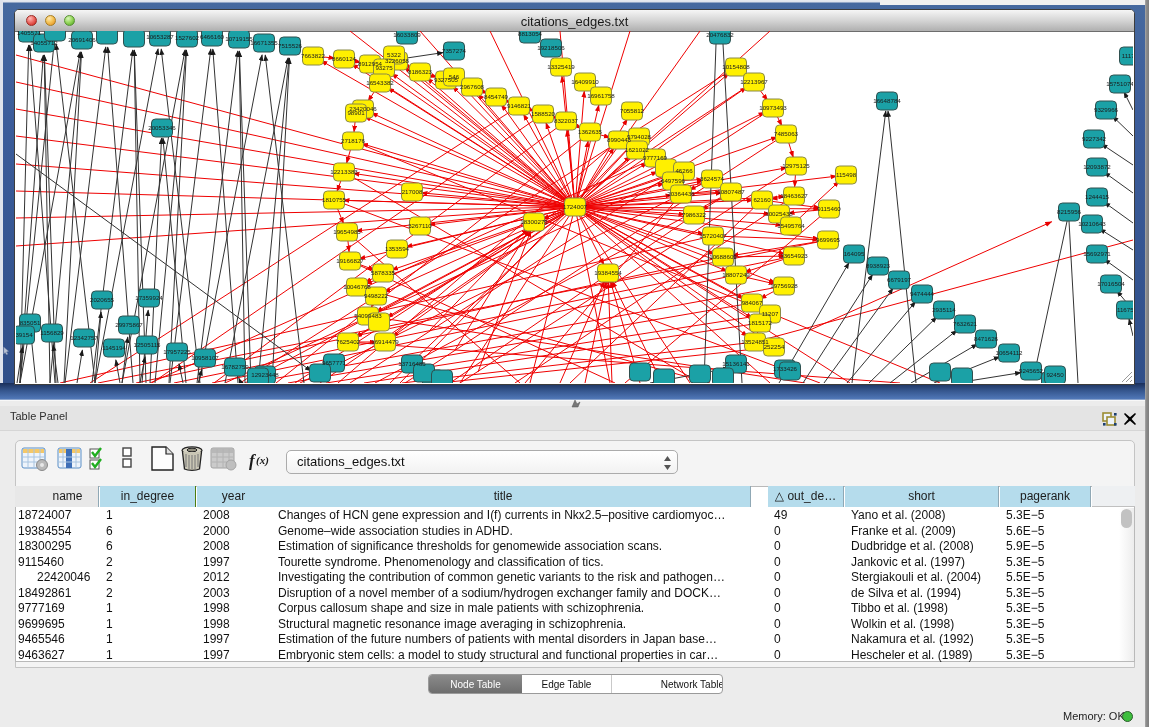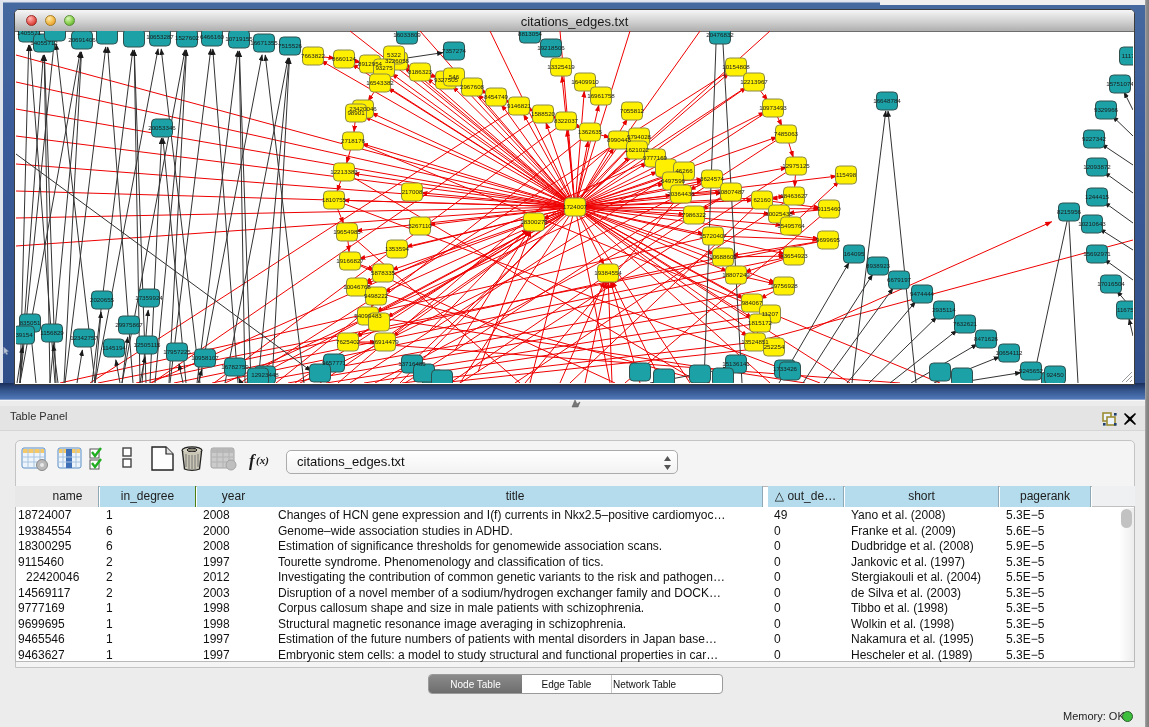--- a/index.html
+++ b/index.html
@@ -660,21 +660,21 @@
   <svg class="abs" style="right:5px;top:4px" width="9" height="16" viewBox="0 0 9 16">
       <path d="M4.5 1 L8 6 H1 z M4.5 15 L1 10 H8 z" fill="#555"></path>
     </svg>
 </div>
 
 <div class="abs" style="left:15px;top:486px;width:1120px;height:176px;background:#fff;border:1px solid #b9b9b9"></div>
 <div class="abs" style="font-size:12px;color:#1c1c1c">
 <div style="position:absolute;left:15px;top:486px;width:84px;height:21px;line-height:21px;background:#e8e8e8;border-right:1px solid #8fa8b5;text-align:center;text-indent:22px;overflow:hidden">name</div>
 <div style="position:absolute;left:100px;top:486px;width:96px;height:21px;line-height:21px;background:#b5dcec;border-right:1px solid #4d7c0f;text-align:center;overflow:hidden">in_degree</div>
 <div style="position:absolute;left:197px;top:486px;width:74px;height:21px;line-height:21px;background:#b5dcec;border-right:1px solid #8fa8b5;text-align:center;overflow:hidden">year</div>
-<div style="position:absolute;left:268px;top:486px;width:495px;height:21px;line-height:21px;background:#b5dcec;border-right:1px solid #8fa8b5;text-align:center;overflow:hidden">title</div>
+<div style="position:absolute;left:256px;top:486px;width:495px;height:21px;line-height:21px;background:#b5dcec;border-right:1px solid #8fa8b5;text-align:center;overflow:hidden">title</div>
 <div style="position:absolute;left:768px;top:486px;width:76px;height:21px;line-height:21px;background:#b5dcec;border-right:1px solid #8fa8b5;text-align:center;overflow:hidden">△ out_de…</div>
 <div style="position:absolute;left:845px;top:486px;width:154px;height:21px;line-height:21px;background:#b5dcec;border-right:1px solid #8fa8b5;text-align:center;overflow:hidden">short</div>
 <div style="position:absolute;left:1000px;top:486px;width:91px;height:21px;line-height:21px;background:#b5dcec;border-right:1px solid #8fa8b5;text-align:center;overflow:hidden">pagerank</div>
 </div>
 <div class="abs" style="left:1092px;top:486px;width:43px;height:21px;background:#eef0f2;border-bottom:1px solid #c0c0c0"></div>
 <div class="abs" style="font-size:12px;color:#111">
 <div style="position:absolute;left:15px;top:508.0px;width:82px;height:15.5px;line-height:15.5px;padding-left:3px;overflow:hidden;white-space:nowrap">18724007</div>
     <div style="position:absolute;left:100px;top:508.0px;width:91px;height:15.5px;line-height:15.5px;padding-left:6px;overflow:hidden;white-space:nowrap">1</div>
     <div style="position:absolute;left:197px;top:508.0px;width:69px;height:15.5px;line-height:15.5px;padding-left:6px;overflow:hidden;white-space:nowrap">2008</div>
     <div style="position:absolute;left:272px;top:508.0px;width:490px;height:15.5px;line-height:15.5px;padding-left:6px;overflow:hidden;white-space:nowrap">Changes of HCN gene expression and I(f) currents in Nkx2.5–positive cardiomyoc…</div>
@@ -695,71 +695,71 @@
     <div style="position:absolute;left:768px;top:539.0px;width:71px;height:15.5px;line-height:15.5px;padding-left:6px;overflow:hidden;white-space:nowrap">0</div>
     <div style="position:absolute;left:845px;top:539.0px;width:149px;height:15.5px;line-height:15.5px;padding-left:6px;overflow:hidden;white-space:nowrap">Dudbridge et al. (2008)</div>
     <div style="position:absolute;left:1000px;top:539.0px;width:86px;height:15.5px;line-height:15.5px;padding-left:6px;overflow:hidden;white-space:nowrap">5.9E−5</div>
 <div style="position:absolute;left:15px;top:554.5px;width:82px;height:15.5px;line-height:15.5px;padding-left:3px;overflow:hidden;white-space:nowrap">9115460</div>
     <div style="position:absolute;left:100px;top:554.5px;width:91px;height:15.5px;line-height:15.5px;padding-left:6px;overflow:hidden;white-space:nowrap">2</div>
     <div style="position:absolute;left:197px;top:554.5px;width:69px;height:15.5px;line-height:15.5px;padding-left:6px;overflow:hidden;white-space:nowrap">1997</div>
     <div style="position:absolute;left:272px;top:554.5px;width:490px;height:15.5px;line-height:15.5px;padding-left:6px;overflow:hidden;white-space:nowrap">Tourette syndrome. Phenomenology and classification of tics.</div>
     <div style="position:absolute;left:768px;top:554.5px;width:71px;height:15.5px;line-height:15.5px;padding-left:6px;overflow:hidden;white-space:nowrap">0</div>
     <div style="position:absolute;left:845px;top:554.5px;width:149px;height:15.5px;line-height:15.5px;padding-left:6px;overflow:hidden;white-space:nowrap">Jankovic et al. (1997)</div>
     <div style="position:absolute;left:1000px;top:554.5px;width:86px;height:15.5px;line-height:15.5px;padding-left:6px;overflow:hidden;white-space:nowrap">5.3E−5</div>
-<div style="position:absolute;left:7px;top:570.0px;width:82px;height:15.5px;line-height:15.5px;padding-left:19px;overflow:hidden;white-space:nowrap">22420046</div>
+<div style="position:absolute;left:18px;top:570.0px;width:82px;height:15.5px;line-height:15.5px;padding-left:19px;overflow:hidden;white-space:nowrap">22420046</div>
     <div style="position:absolute;left:100px;top:570.0px;width:91px;height:15.5px;line-height:15.5px;padding-left:6px;overflow:hidden;white-space:nowrap">2</div>
     <div style="position:absolute;left:197px;top:570.0px;width:69px;height:15.5px;line-height:15.5px;padding-left:6px;overflow:hidden;white-space:nowrap">2012</div>
     <div style="position:absolute;left:272px;top:570.0px;width:490px;height:15.5px;line-height:15.5px;padding-left:6px;overflow:hidden;white-space:nowrap">Investigating the contribution of common genetic variants to the risk and pathogen…</div>
     <div style="position:absolute;left:768px;top:570.0px;width:71px;height:15.5px;line-height:15.5px;padding-left:6px;overflow:hidden;white-space:nowrap">0</div>
     <div style="position:absolute;left:845px;top:570.0px;width:149px;height:15.5px;line-height:15.5px;padding-left:6px;overflow:hidden;white-space:nowrap">Stergiakouli et al. (2004)</div>
     <div style="position:absolute;left:1000px;top:570.0px;width:86px;height:15.5px;line-height:15.5px;padding-left:6px;overflow:hidden;white-space:nowrap">5.5E−5</div>
-<div style="position:absolute;left:15px;top:585.5px;width:82px;height:15.5px;line-height:15.5px;padding-left:3px;overflow:hidden;white-space:nowrap">14569117</div>
+<div style="position:absolute;left:15px;top:585.5px;width:82px;height:15.5px;line-height:15.5px;padding-left:3px;overflow:hidden;white-space:nowrap">18492861</div>
     <div style="position:absolute;left:100px;top:585.5px;width:91px;height:15.5px;line-height:15.5px;padding-left:6px;overflow:hidden;white-space:nowrap">2</div>
     <div style="position:absolute;left:197px;top:585.5px;width:69px;height:15.5px;line-height:15.5px;padding-left:6px;overflow:hidden;white-space:nowrap">2003</div>
     <div style="position:absolute;left:272px;top:585.5px;width:490px;height:15.5px;line-height:15.5px;padding-left:6px;overflow:hidden;white-space:nowrap">Disruption of a novel member of a sodium/hydrogen exchanger family and DOCK…</div>
     <div style="position:absolute;left:768px;top:585.5px;width:71px;height:15.5px;line-height:15.5px;padding-left:6px;overflow:hidden;white-space:nowrap">0</div>
-    <div style="position:absolute;left:845px;top:585.5px;width:149px;height:15.5px;line-height:15.5px;padding-left:6px;overflow:hidden;white-space:nowrap">de Silva et al. (2003)</div>
+    <div style="position:absolute;left:845px;top:585.5px;width:149px;height:15.5px;line-height:15.5px;padding-left:6px;overflow:hidden;white-space:nowrap">de Silva et al. (1994)</div>
     <div style="position:absolute;left:1000px;top:585.5px;width:86px;height:15.5px;line-height:15.5px;padding-left:6px;overflow:hidden;white-space:nowrap">5.3E−5</div>
 <div style="position:absolute;left:15px;top:601.0px;width:82px;height:15.5px;line-height:15.5px;padding-left:3px;overflow:hidden;white-space:nowrap">9777169</div>
     <div style="position:absolute;left:100px;top:601.0px;width:91px;height:15.5px;line-height:15.5px;padding-left:6px;overflow:hidden;white-space:nowrap">1</div>
     <div style="position:absolute;left:197px;top:601.0px;width:69px;height:15.5px;line-height:15.5px;padding-left:6px;overflow:hidden;white-space:nowrap">1998</div>
     <div style="position:absolute;left:272px;top:601.0px;width:490px;height:15.5px;line-height:15.5px;padding-left:6px;overflow:hidden;white-space:nowrap">Corpus callosum shape and size in male patients with schizophrenia.</div>
     <div style="position:absolute;left:768px;top:601.0px;width:71px;height:15.5px;line-height:15.5px;padding-left:6px;overflow:hidden;white-space:nowrap">0</div>
     <div style="position:absolute;left:845px;top:601.0px;width:149px;height:15.5px;line-height:15.5px;padding-left:6px;overflow:hidden;white-space:nowrap">Tibbo et al. (1998)</div>
     <div style="position:absolute;left:1000px;top:601.0px;width:86px;height:15.5px;line-height:15.5px;padding-left:6px;overflow:hidden;white-space:nowrap">5.3E−5</div>
 <div style="position:absolute;left:15px;top:616.5px;width:82px;height:15.5px;line-height:15.5px;padding-left:3px;overflow:hidden;white-space:nowrap">9699695</div>
     <div style="position:absolute;left:100px;top:616.5px;width:91px;height:15.5px;line-height:15.5px;padding-left:6px;overflow:hidden;white-space:nowrap">1</div>
     <div style="position:absolute;left:197px;top:616.5px;width:69px;height:15.5px;line-height:15.5px;padding-left:6px;overflow:hidden;white-space:nowrap">1998</div>
     <div style="position:absolute;left:272px;top:616.5px;width:490px;height:15.5px;line-height:15.5px;padding-left:6px;overflow:hidden;white-space:nowrap">Structural magnetic resonance image averaging in schizophrenia.</div>
     <div style="position:absolute;left:768px;top:616.5px;width:71px;height:15.5px;line-height:15.5px;padding-left:6px;overflow:hidden;white-space:nowrap">0</div>
     <div style="position:absolute;left:845px;top:616.5px;width:149px;height:15.5px;line-height:15.5px;padding-left:6px;overflow:hidden;white-space:nowrap">Wolkin et al. (1998)</div>
     <div style="position:absolute;left:1000px;top:616.5px;width:86px;height:15.5px;line-height:15.5px;padding-left:6px;overflow:hidden;white-space:nowrap">5.3E−5</div>
 <div style="position:absolute;left:15px;top:632.0px;width:82px;height:15.5px;line-height:15.5px;padding-left:3px;overflow:hidden;white-space:nowrap">9465546</div>
     <div style="position:absolute;left:100px;top:632.0px;width:91px;height:15.5px;line-height:15.5px;padding-left:6px;overflow:hidden;white-space:nowrap">1</div>
     <div style="position:absolute;left:197px;top:632.0px;width:69px;height:15.5px;line-height:15.5px;padding-left:6px;overflow:hidden;white-space:nowrap">1997</div>
     <div style="position:absolute;left:272px;top:632.0px;width:490px;height:15.5px;line-height:15.5px;padding-left:6px;overflow:hidden;white-space:nowrap">Estimation of the future numbers of patients with mental disorders in Japan base…</div>
     <div style="position:absolute;left:768px;top:632.0px;width:71px;height:15.5px;line-height:15.5px;padding-left:6px;overflow:hidden;white-space:nowrap">0</div>
-    <div style="position:absolute;left:845px;top:632.0px;width:149px;height:15.5px;line-height:15.5px;padding-left:6px;overflow:hidden;white-space:nowrap">Nakamura et al. (1995)</div>
+    <div style="position:absolute;left:845px;top:632.0px;width:149px;height:15.5px;line-height:15.5px;padding-left:6px;overflow:hidden;white-space:nowrap">Nakamura et al. (1992)</div>
     <div style="position:absolute;left:1000px;top:632.0px;width:86px;height:15.5px;line-height:15.5px;padding-left:6px;overflow:hidden;white-space:nowrap">5.3E−5</div>
 <div style="position:absolute;left:15px;top:647.5px;width:82px;height:15.5px;line-height:15.5px;padding-left:3px;overflow:hidden;white-space:nowrap">9463627</div>
     <div style="position:absolute;left:100px;top:647.5px;width:91px;height:15.5px;line-height:15.5px;padding-left:6px;overflow:hidden;white-space:nowrap">1</div>
     <div style="position:absolute;left:197px;top:647.5px;width:69px;height:15.5px;line-height:15.5px;padding-left:6px;overflow:hidden;white-space:nowrap">1997</div>
     <div style="position:absolute;left:272px;top:647.5px;width:490px;height:15.5px;line-height:15.5px;padding-left:6px;overflow:hidden;white-space:nowrap">Embryonic stem cells: a model to study structural and functional properties in car…</div>
     <div style="position:absolute;left:768px;top:647.5px;width:71px;height:15.5px;line-height:15.5px;padding-left:6px;overflow:hidden;white-space:nowrap">0</div>
     <div style="position:absolute;left:845px;top:647.5px;width:149px;height:15.5px;line-height:15.5px;padding-left:6px;overflow:hidden;white-space:nowrap">Hescheler et al. (1989)</div>
     <div style="position:absolute;left:1000px;top:647.5px;width:86px;height:15.5px;line-height:15.5px;padding-left:6px;overflow:hidden;white-space:nowrap">5.3E−5</div>
 </div>
 
 <div class="abs" style="left:1119px;top:508px;width:15px;height:153px;background:linear-gradient(to right,#ffffff,#ededed)"></div>
 <div class="abs" style="left:1121px;top:509px;width:11px;height:19px;background:#c2c2c2;border-radius:6px"></div>
 
 <div class="abs" style="left:428px;top:674px;width:295px;height:20px;border:1px solid #9a9a9a;border-radius:4px;background:#fff;overflow:hidden;font-size:10px">
   <div class="abs" style="left:0;top:0;width:93px;height:20px;background:linear-gradient(#8b8b8b,#6a6a6a);color:#fff;text-align:center;line-height:19px">Node Table</div>
   <div class="abs" style="left:93px;top:0;width:90px;height:20px;color:#111;text-align:center;line-height:19px;border-right:1px solid #c9c9c9">Edge Table</div>
-  <div class="abs" style="left:184px;top:0;width:111px;height:20px;color:#111;text-align:left;line-height:19px">Network Table</div>
+  <div class="abs" style="left:184px;top:0;width:111px;height:20px;color:#111;text-align:right;line-height:19px">Network Table</div>
 </div>
 
 <div class="abs" style="left:1063px;top:710px;font-size:11px;color:#222">Memory: OK</div>
 <div class="abs" style="left:1122px;top:711px;width:11px;height:11px;border-radius:50%;background:#3dbe3d;border:1.5px solid #2a5e2a"></div>
 
 <div class="abs" style="left:1145px;top:0;width:4px;height:727px;background:linear-gradient(to right,#a9a9a9,#8a8a8a 40%,#7f7f7f)"></div>
 
 <svg class="abs" style="left:570px;top:399px" width="12" height="10" viewBox="0 0 12 10">
     <path d="M2 8 L5 1 L7 5 L10 3 L8 8 z" fill="#777" stroke="#555" stroke-width="0.5"></path>
   </svg>

